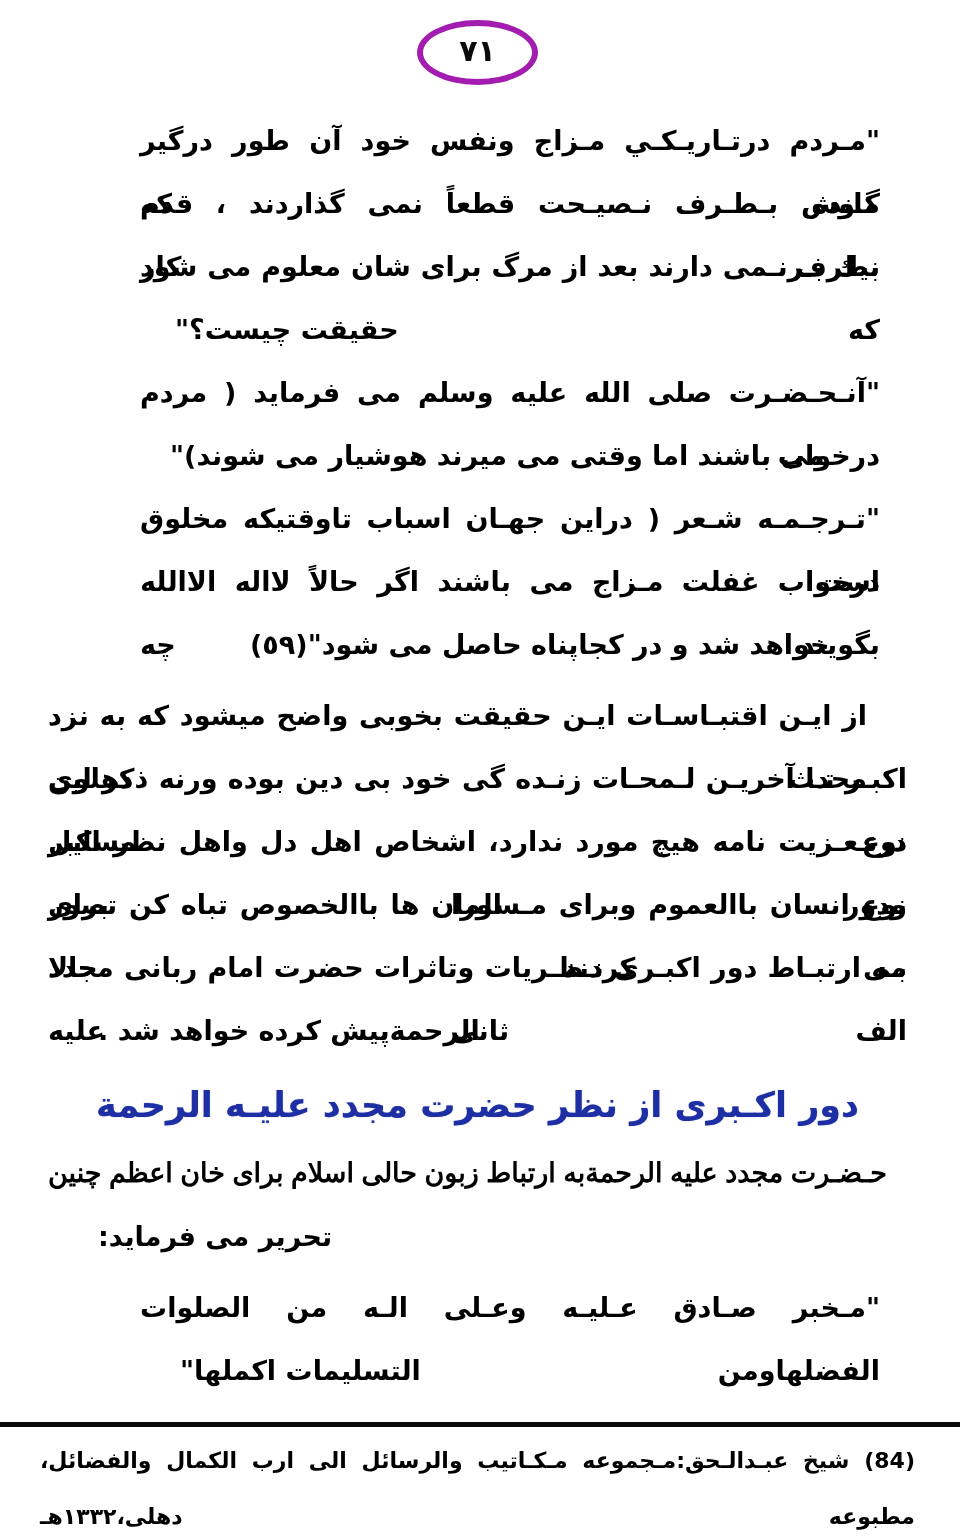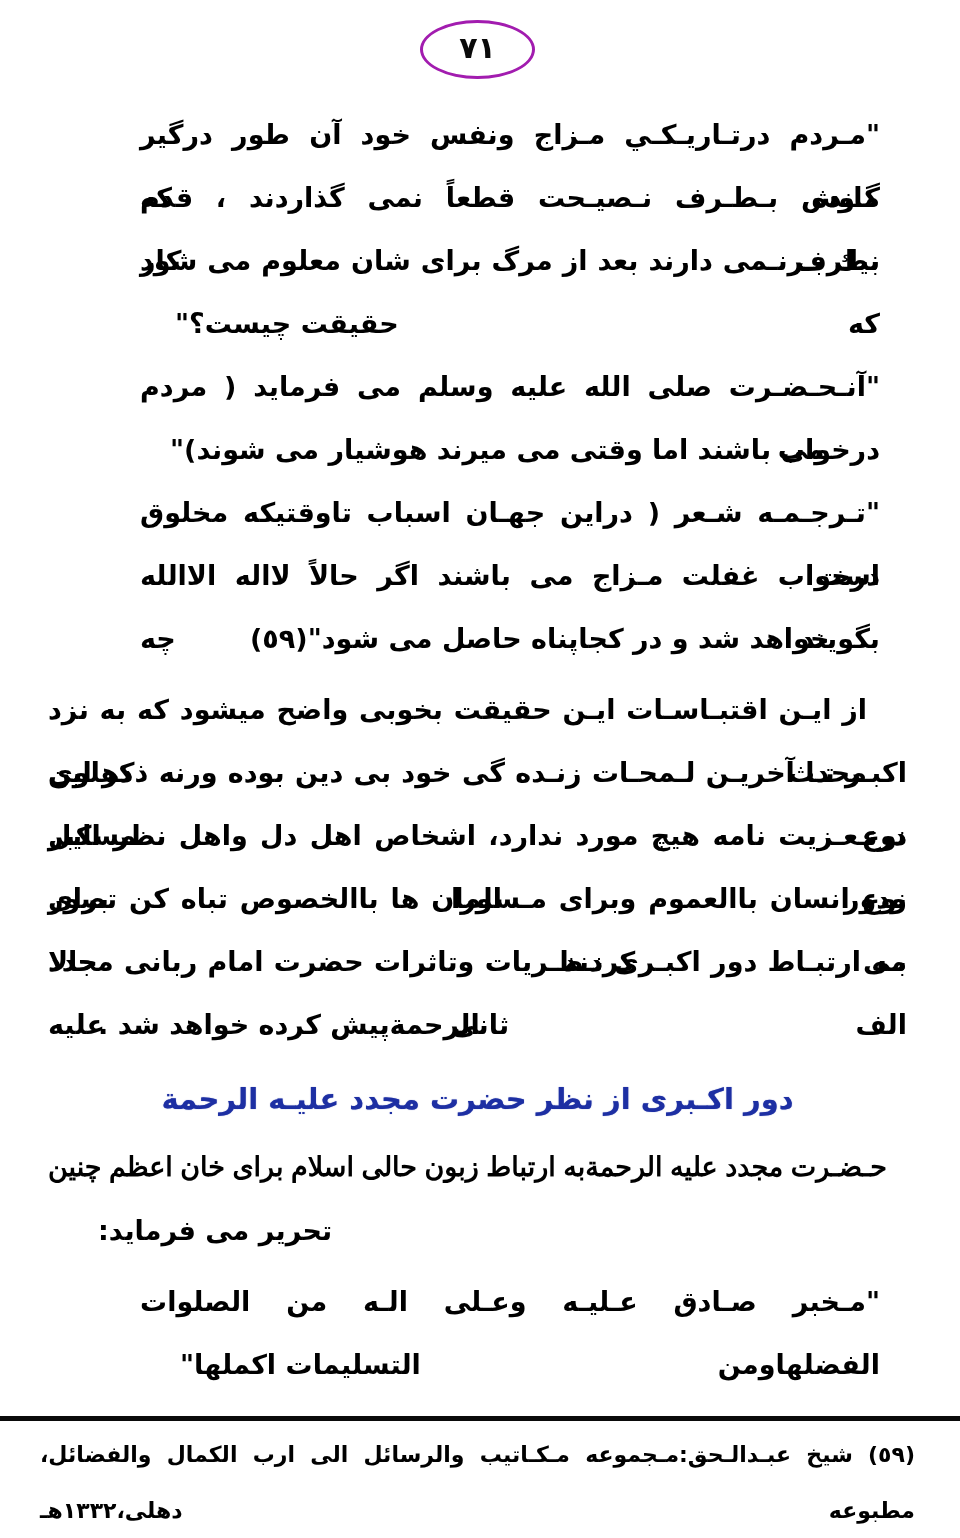--- a/index.html
+++ b/index.html
@@ -4,36 +4,36 @@
 <style>
   html,body{margin:0;padding:0;background:#ffffff;}
   body{
     width:960px;height:1538px;overflow:hidden;
     font-family:"DejaVu Sans",sans-serif;
     font-weight:bold;color:#000;
   }
   .page{padding:20px 45px 0 40px;direction:rtl;}
   .page-number-wrap{text-align:center;margin-bottom:24px;}
   .page-number{
-    display:inline-block;border:3px solid #a21caf;border-radius:50%;
+    display:inline-block;border:6px solid #a21caf;border-radius:50%;
     padding:5px 36px 9px 36px;font-size:30px;line-height:1.3;
     letter-spacing:4px;color:#0a0a0a;
   }
   .para{margin:8px;}
   .quote{margin:0 35px 0 100px;}
   .line{
     font-size:27px;line-height:63px;height:63px;
     letter-spacing:0.5px;
   }
   .line.justify{text-align:justify;text-align-last:justify;text-justify:inter-word;}
   .line.left{text-align:left;}
   .line.right{text-align:left;}
   .section-heading{
     margin:14px 0 4px 0;
-    font-size:29px;line-height:58px;height:58px;
+    font-size:35px;line-height:58px;height:58px;
     text-align:center;letter-spacing:1px;
     text-shadow:0 0 1px rgba(30,47,160,.6);
   }
   .footnote-divider{
     border:0;border-top:5px solid #0a0a0a;
     margin:20px -45px 6px -40px;
   }
   .footnote .line{font-size:22px;line-height:56px;height:56px;}
 </style>
 </head>
@@ -76,17 +76,17 @@
       </div>
       <div class="para quote">
         <div class="line justify">"مـخبر صـادق عـليـه وعـلى الـه من الصلوات الفضلهاومن</div>
         <div class="line left" style="padding-left: 40px;">التسليمات اكملها"</div>
       </div>
     </main>
 
   <hr class="footnote-divider">
 
   <div class="footnote">
-      <div class="line justify">(٥٩)  شيخ عبـدالـحق:مـجموعه مـكـاتيب والرسائل الى ارب الكمال والفضائل، مطبوعه</div>
+      <div class="line justify">(84)  شيخ عبـدالـحق:مـجموعه مـكـاتيب والرسائل الى ارب الكمال والفضائل، مطبوعه</div>
       <div class="line right" style="padding-right: 55px;">دهلى،١٣٣٢هـ</div>
     </div>
 
 </div>
 
 </body></html>

